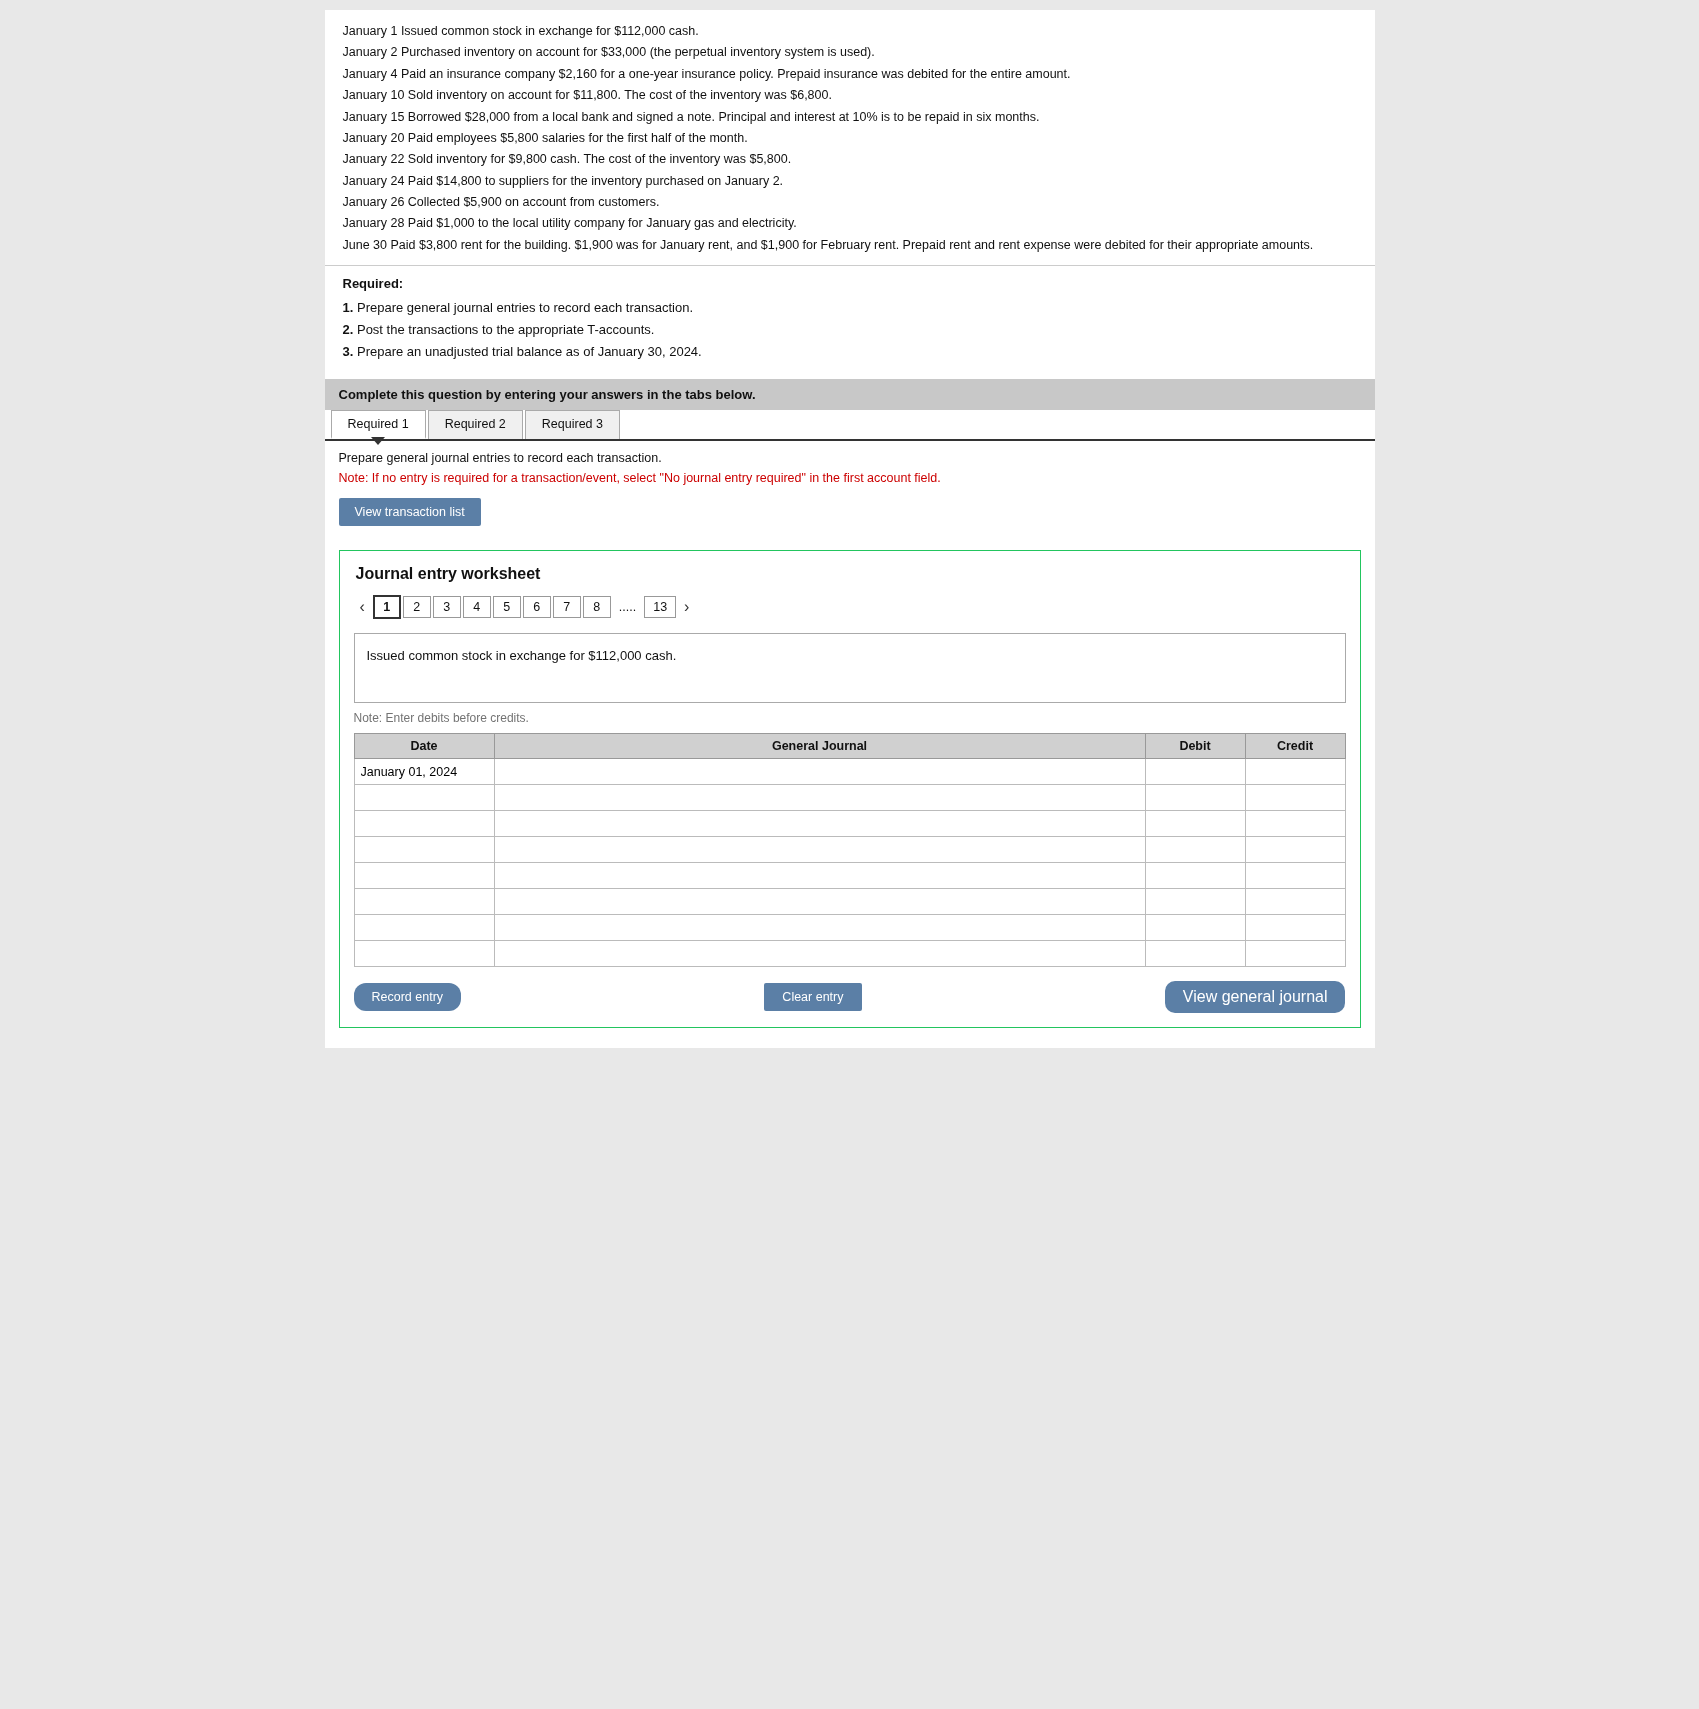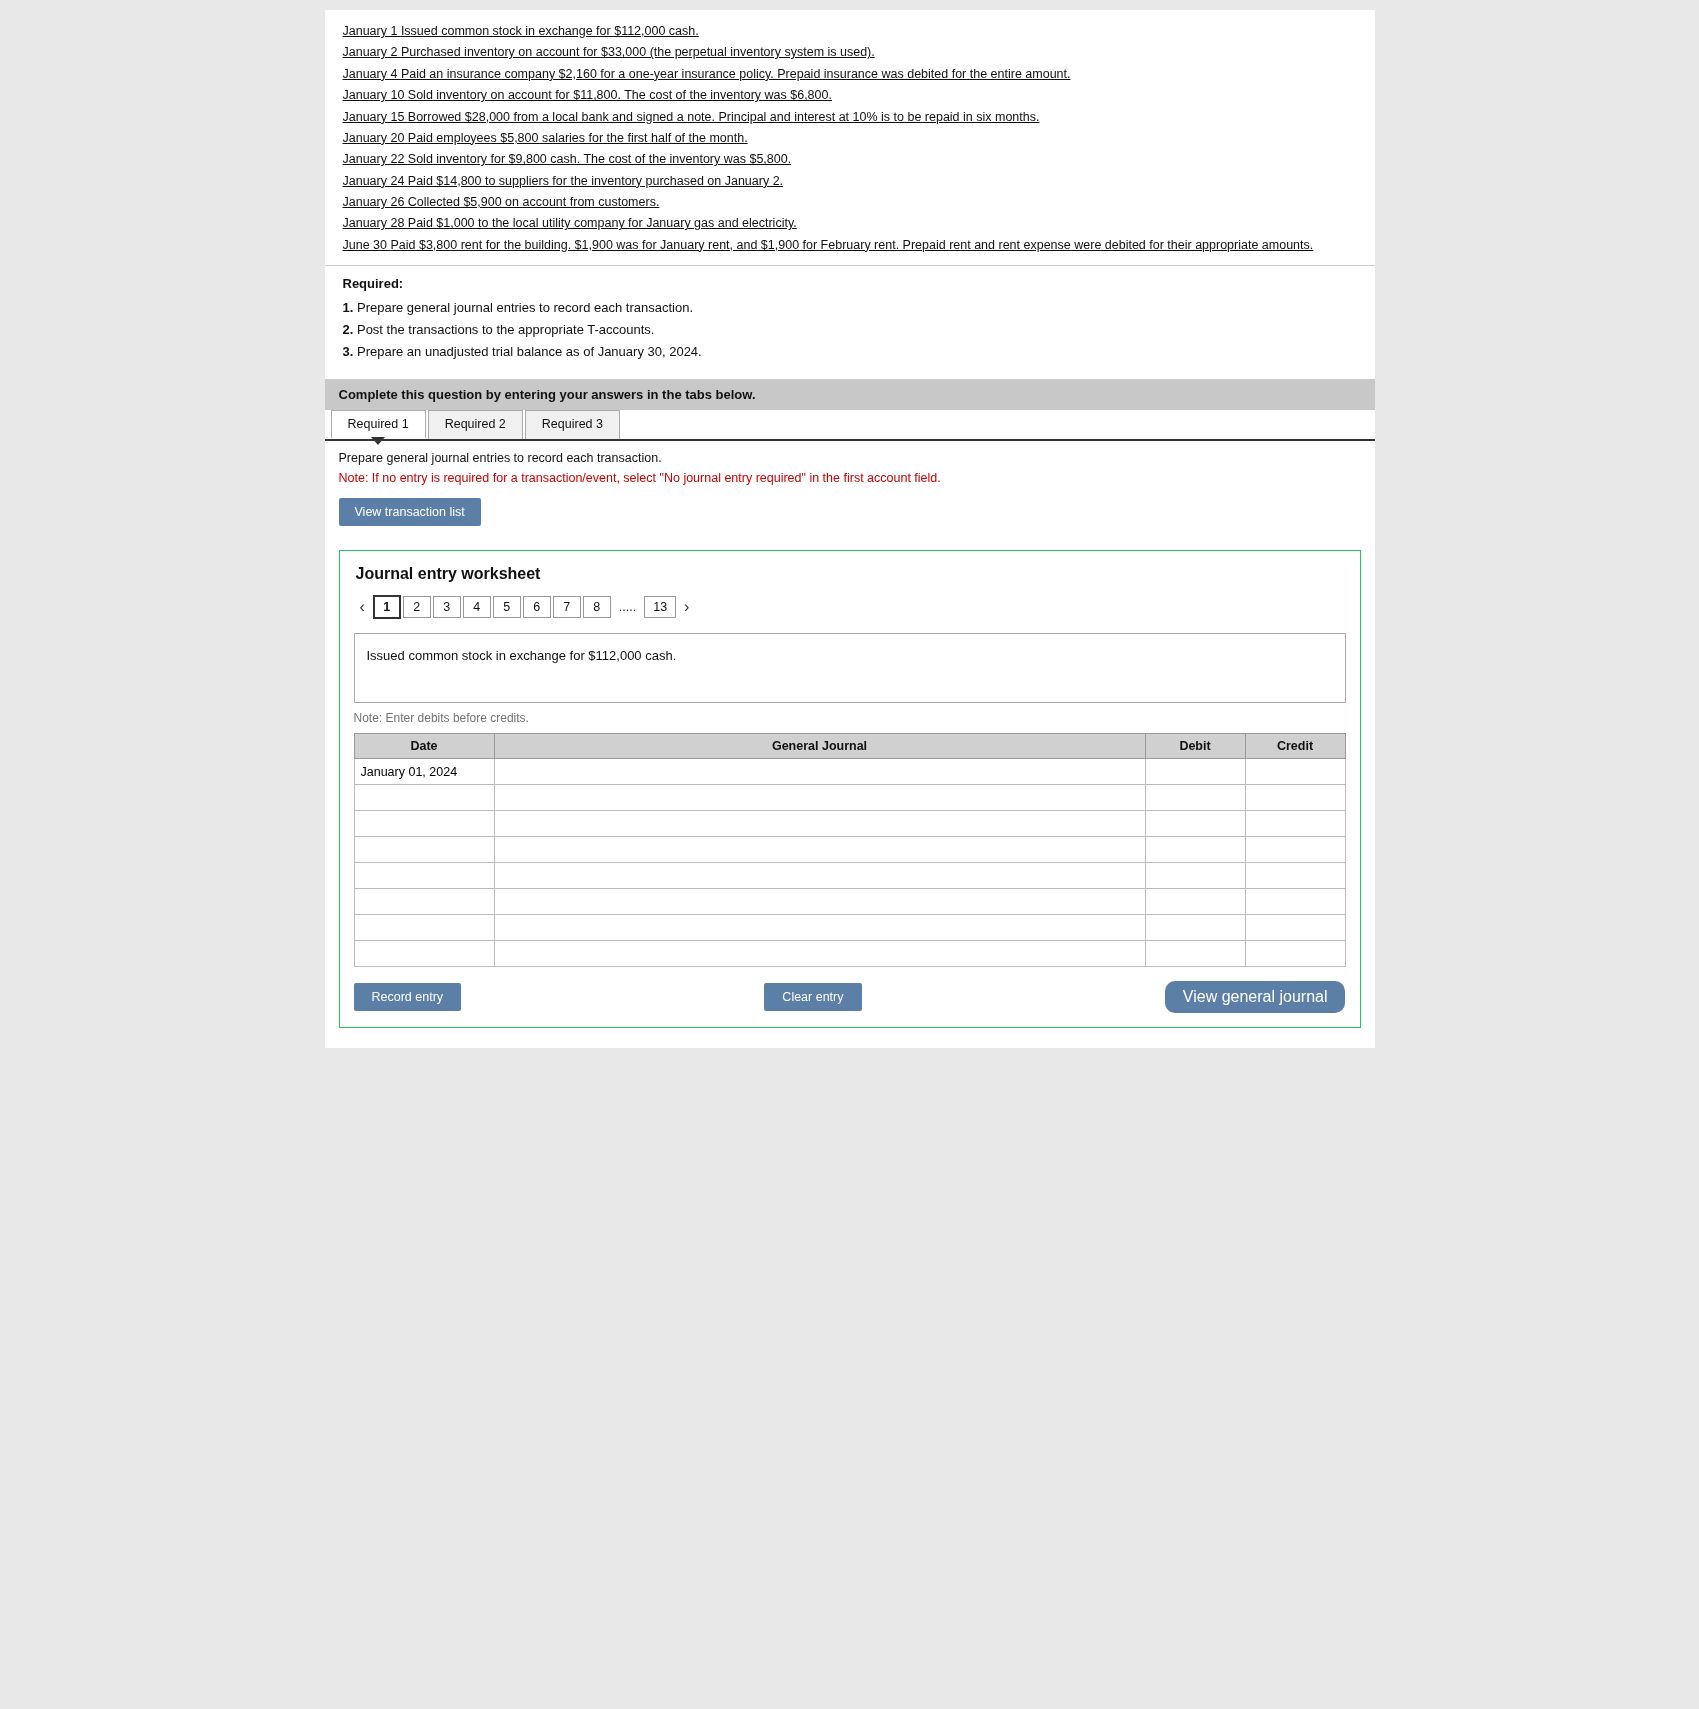--- a/index.html
+++ b/index.html
@@ -17,21 +17,20 @@
     }
     .transactions-section {
       background: #fff;
       padding: 12px 18px 8px 18px;
       border-bottom: 1px solid #ccc;
     }
     .transactions-section p {
       font-size: 12.5px;
       line-height: 1.55;
       margin-bottom: 2px;
-      text-decoration: underline;
     }
     .required-section {
       padding: 10px 18px;
     }
     .required-section p.required-title {
       font-weight: bold;
       font-size: 13px;
       margin-bottom: 6px;
     }
     .required-section .req-item {
@@ -179,21 +178,21 @@
       padding: 6px 14px 14px 14px;
       align-items: center;
     }
     .btn-record {
       background: #5b7fa6;
       color: #fff;
       border: none;
       padding: 7px 18px;
       cursor: pointer;
       font-size: 12.5px;
-      border-radius: 2px;
+      border-radius: 12px;
     }
     .btn-clear {
       background: #5b7fa6;
       color: #fff;
       border: none;
       padding: 7px 18px;
       cursor: pointer;
       font-size: 12.5px;
       border-radius: 2px;
     }

